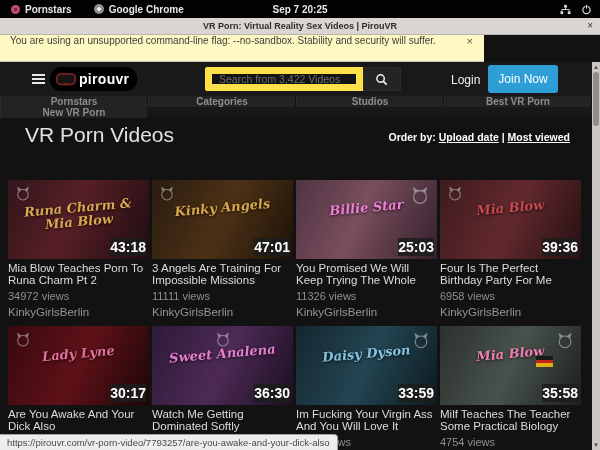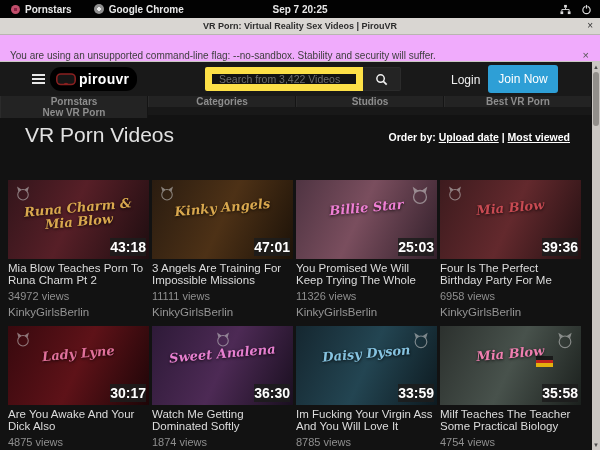--- a/index.html
+++ b/index.html
@@ -16,22 +16,22 @@
   .sysbar .right { position:absolute; right:8px; top:0; height:18px; display:flex; align-items:center; gap:10px; }
   .sysbar svg { display:block; }
 
   
   .tabbar { position:absolute; top:18px; left:0; width:600px; height:17px; background:#d9d6d2;
             border-bottom:1px solid #b8b5b1; display:flex; align-items:center; justify-content:center; }
   .tabbar .tab-title { font-size:9px; font-weight:bold; color:#2d2d2d; }
   .tabbar .tab-close { position:absolute; right:7px; top:2px; font-size:10px; color:#333; cursor:default; }
 
   
-  .warnbar { position:absolute; top:35px; left:0; width:600px; height:27px; background:#f0abfc;
-             border-bottom:1px solid #c9c6c2; display:flex; align-items:flex-end; }
+  .warnbar { position:absolute; top:35px; left:0; width:484px; height:27px; background:#fef9c3;
+             border-bottom:1px solid #c9c6c2; display:flex; align-items:flex-start; }
   .warnbar .warn-text { font-size:10px; color:#3d3d3d; margin-left:10px; }
   .warnbar .warn-close { position:absolute; right:11px; font-size:11px; color:#555; }
 
   
   .site { position:absolute; top:62px; left:0; width:600px; height:388px; background:#121212; }
 
   .site-header { position:absolute; top:0; left:0; width:592px; height:34px; background:#191919; }
   .burger { position:absolute; left:32px; top:12px; width:13px; }
   .burger i { display:block; height:2px; background:#e8e8e8; margin-bottom:2px; }
   .logo { position:absolute; left:50px; top:5px; height:24px; background:#000; border-radius:11px;
@@ -303,14 +303,15 @@
 
     </div>
   </div>
 
   <div class="scrollbar">
     <span class="scroll-up">▲</span>
     <span class="scroll-thumb"></span>
     <span class="scroll-down">▼</span>
   </div>
 
+  <div class="statusbar">https://pirouvr.com/vr-porn-video/7793257/are-you-awake-and-your-dick-also</div>
 
 </div>
 
 </body></html>

